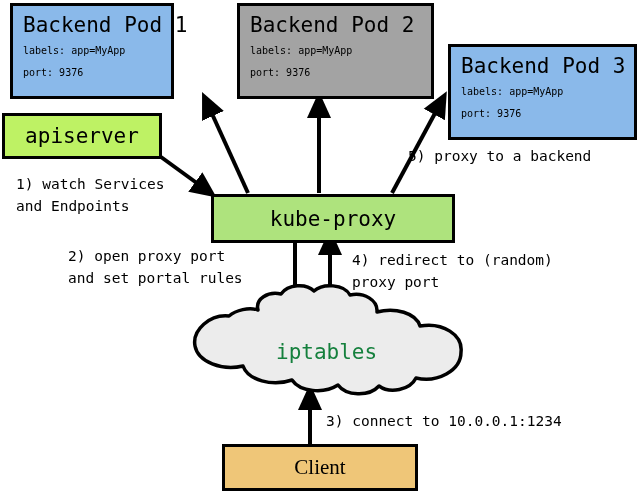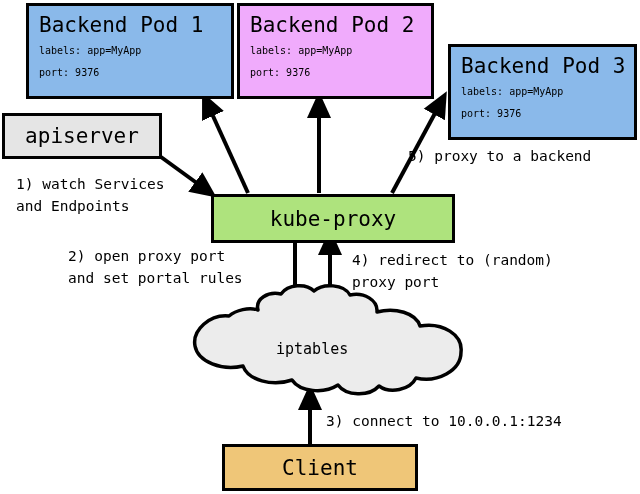--- a/index.html
+++ b/index.html
@@ -60,22 +60,22 @@
     font-family: "DejaVu Sans Mono", "Liberation Mono", monospace;
     font-weight: normal;
     font-size: 14.5px;
     line-height: 21px;
     color: #000;
     white-space: pre;
     letter-spacing: 0px;
   }
   .cloud-label {
     position: absolute;
-    font-size: 15px;
-    color: #000000;
+    font-size: 21px;
+    color: #15803d;
     white-space: nowrap;
   }
 </style>
 </head>
 <body>
 
 <div id="canvas">
 
   <svg class="layer" viewBox="0 0 640 494">
     <defs>
@@ -126,49 +126,49 @@
         C 369 397, 346 396, 338 385
         C 324 394, 300 392, 292 380
         C 272 387, 248 380, 243 366
         C 222 371, 198 362, 195 346
         C 192 330, 210 314, 229 316
         C 236 310, 249 307, 258 310
         Z" fill="#ececec" stroke="#000000" stroke-width="3.5" stroke-linejoin="round"></path>
     </g>
   </svg>
 
-  <div class="node pod" style="left:26px; top:3px; width:208px; height:96px; background:#8ab9ea;">
+  <div class="node pod" style="left:10px; top:3px; width:164px; height:96px; background:#8ab9ea;">
     <div class="pod-title">Backend Pod 1</div>
     <div class="pod-line">labels: app=MyApp</div>
     <div class="pod-line">port: 9376</div>
   </div>
 
-  <div class="node pod" style="left:237px; top:3px; width:197px; height:96px; background:#f0abfc;">
+  <div class="node pod" style="left:237px; top:3px; width:197px; height:96px; background:#a3a3a3;">
     <div class="pod-title">Backend Pod 2</div>
     <div class="pod-line">labels: app=MyApp</div>
     <div class="pod-line">port: 9376</div>
   </div>
 
   <div class="node pod" style="left:448px; top:3px; width:189px; height:96px; background:#8ab9ea;margin-top:41px;">
     <div class="pod-title">Backend Pod 3</div>
     <div class="pod-line">labels: app=MyApp</div>
     <div class="pod-line">port: 9376</div>
   </div>
 
-  <div class="node" style="left:2px; top:113px; width:160px; height:46px; background:#e5e5e5;">
+  <div class="node" style="left:2px; top:113px; width:160px; height:46px; background:#bef264;">
     <div class="center-label">apiserver</div>
   </div>
 
   <div class="node" style="left:211px; top:194px; width:244px; height:49px; background:#aee37d;">
     <div class="center-label">kube-proxy</div>
   </div>
 
   <div class="cloud-label" style="left:276px; top:340px;">iptables</div>
 
-  <div class="node" style="left:222px; top:444px; width:196px; height:47px; background:#efc678;">
+  <div class="node" style="left:222px; top:444px; width:196px; height:47px; background:#efc678;font-family:Liberation Serif, serif;">
     <div class="center-label">Client</div>
   </div>
 
   <div class="label" style="left:16px; top:174px;">1) watch Services</div>
   <div class="label" style="left:16px; top:196px;">and Endpoints</div>
 
   <div class="label" style="left:68px; top:246px;">2) open proxy port</div>
   <div class="label" style="left:68px; top:268px;">and set portal rules</div>
 
   <div class="label" style="left:326px; top:411px;">3) connect to 10.0.0.1:1234</div>

